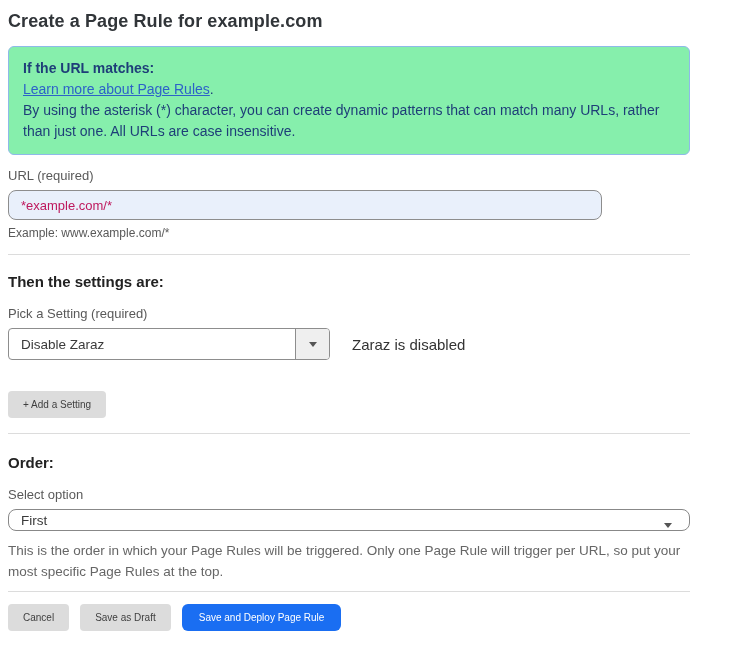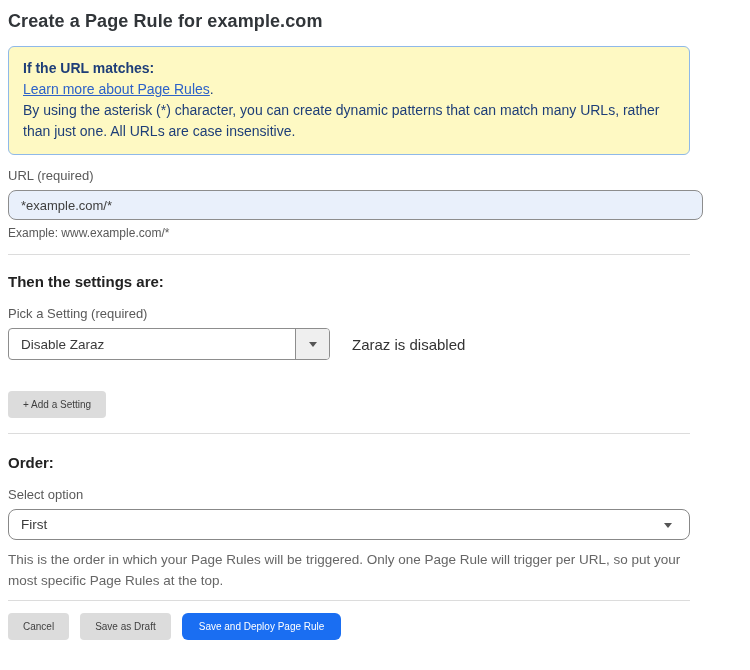--- a/index.html
+++ b/index.html
@@ -11,44 +11,44 @@
   }
   .container { width: 750px; padding: 11px 60px 20px 8px; }
   .content { width: 682px; }
 
   .page-title {
     font-size: 18px; font-weight: bold; color: #313539;
     letter-spacing: 0.1px; margin-bottom: 14px;
   }
 
   .info-box {
-    background: #fef9c3;
+    background: #86efac;
     border: 1px solid #8fb9e9;
     border-radius: 6px;
     padding: 11px 14px 12px 14px;
     color: #1e3e78;
     font-size: 14px;
     line-height: 21px;
     margin-bottom: 13px;
   }
   .info-box .info-heading { font-weight: bold; }
   .info-link {
     color: #2d62c8; text-decoration: underline; cursor: pointer;
   }
 
   .field-label { font-size: 13px; color: #595959; margin-bottom: 7px; }
 
   .url-input {
     display: block;
-    width: 695px; height: 30px;
+    width: 594px; height: 30px;
     background: #e9f0fb;
     border: 1px solid #8d8d8d;
     border-radius: 8px;
     padding: 0 12px;
-    font-size: 13px; color: #404040;
+    font-size: 13px; color: #be185d;
     font-family: "Liberation Sans", sans-serif;
     outline: none;
   }
   .field-example { font-size: 12px; color: #595959; margin-top: 6px; }
 
   .divider { border: none; border-top: 1px solid #dcdcdc; margin: 0; }
   .divider-1 { margin-top: 14px; margin-bottom: 18px; }
   .divider-2 { margin-top: 15px; margin-bottom: 20px; }
   .divider-3 { margin-top: 9px; margin-bottom: 12px; }
 
@@ -90,21 +90,21 @@
     color: #3f3f3f;
     background: #dcdcdc;
     border-radius: 4px;
     padding: 8px 15px;
     cursor: pointer;
   }
   .add-setting-btn { margin-top: 31px; }
 
   .order-select {
     position: relative;
-    width: 682px; height: 31px;
+    width: 682px; height: 22px;
     border: 1px solid #888;
     border-radius: 8px;
     background: #fff;
     display: flex; align-items: center;
     padding-left: 12px;
     font-size: 13.5px; color: #3a3a3a;
     cursor: pointer;
   }
   .order-select .caret { position: absolute; right: 17px; top: 13px; }
 

